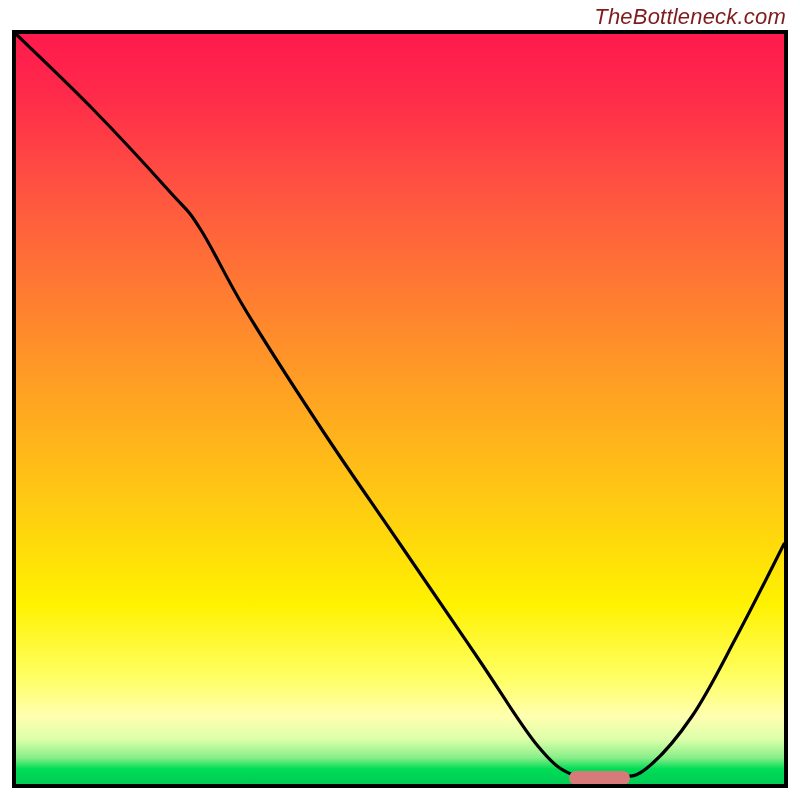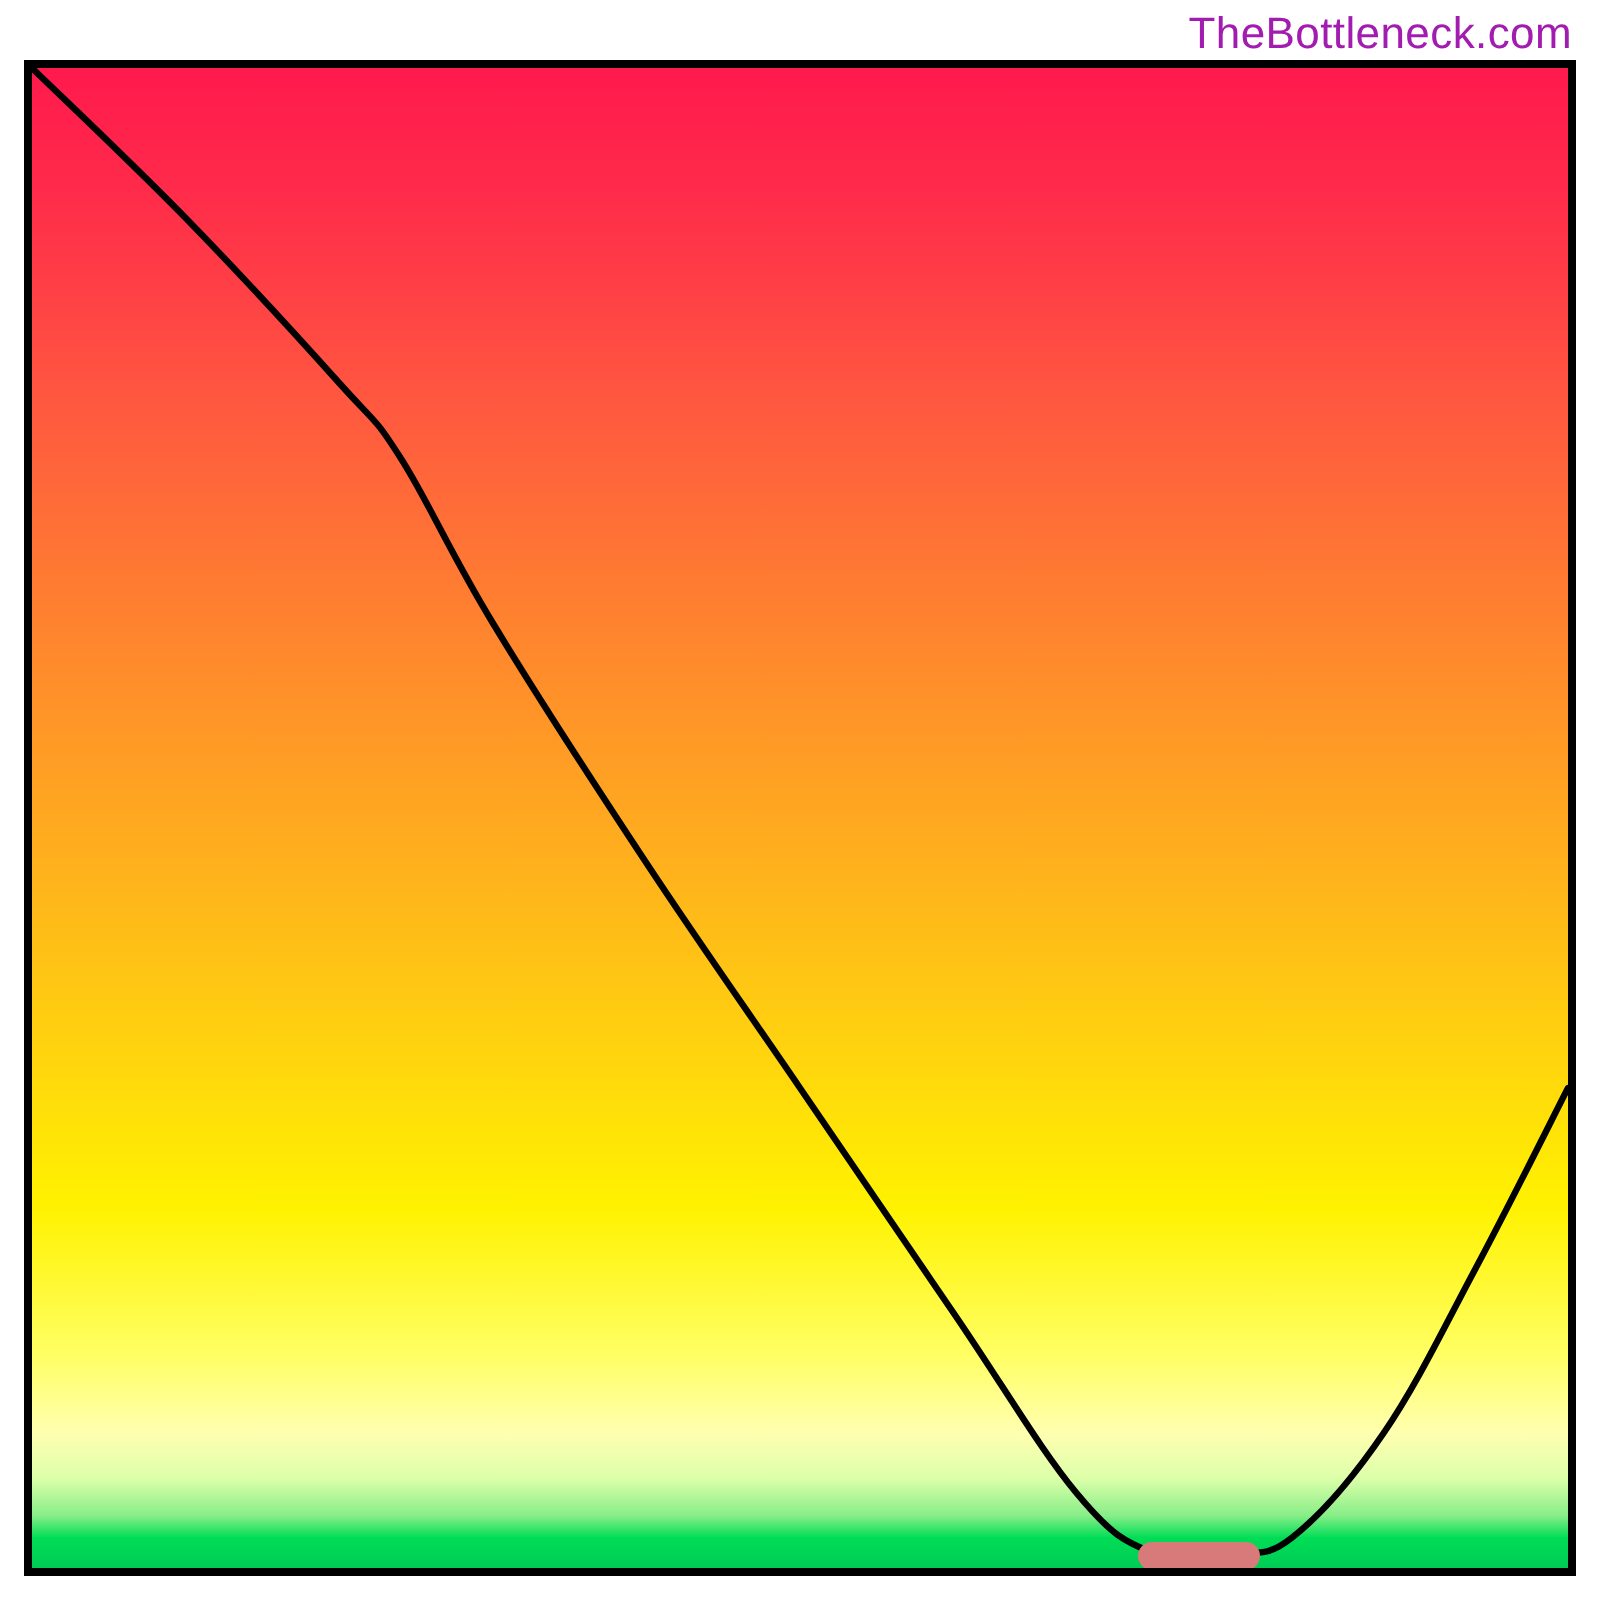--- a/index.html
+++ b/index.html
@@ -55,23 +55,24 @@
     position: absolute;
     width: 60px;
     height: 14px;
     border-radius: 7px;
     background: #d97a7a;
   }
   .watermark {
     position: absolute;
     top: 4px;
     right: 14px;
-    color: #a21caf;
+    color: #7f1d1d;
     font-size: 22px;
     letter-spacing: 0.2px;
+    font-style: italic;
   }
 </style>
 </head>
 <body>
 
 <div class="watermark">TheBottleneck.com</div>
 
 <div class="frame">
 
   <div class="gradient"></div>

